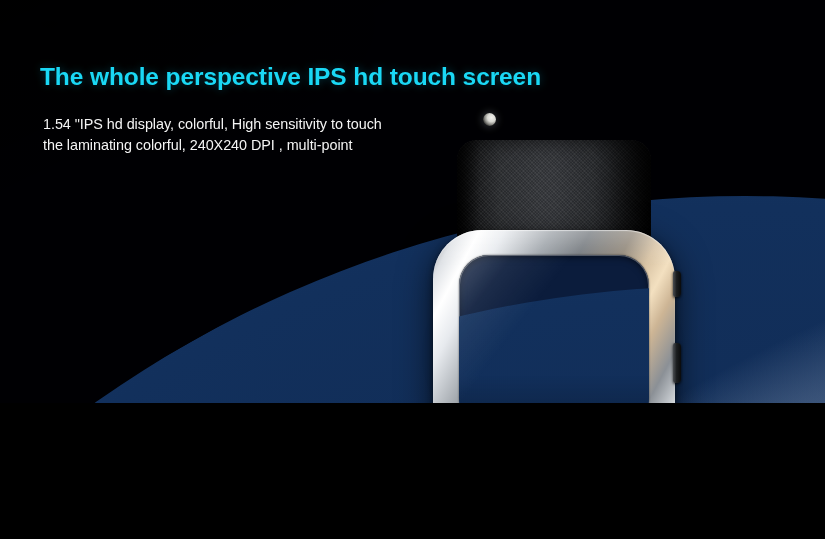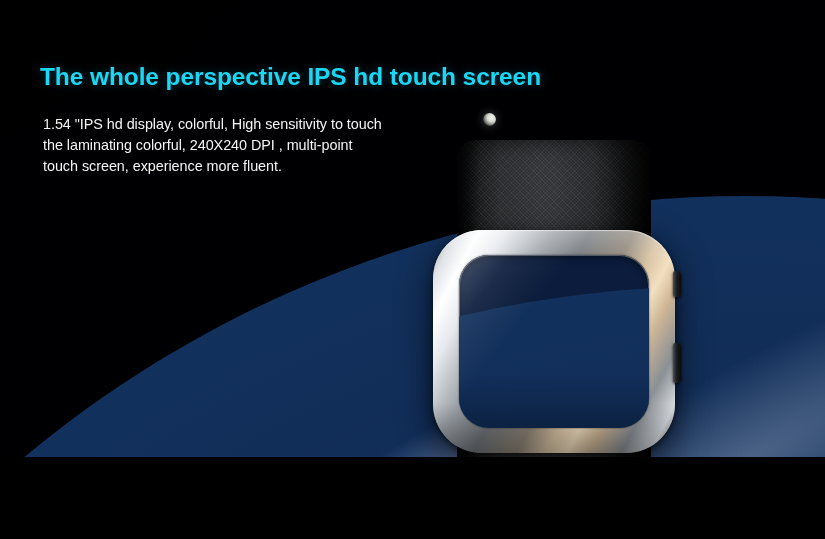--- a/index.html
+++ b/index.html
@@ -7,21 +7,21 @@
     padding: 0;
     background: #000;
   }
   body {
     font-family: "Liberation Sans", sans-serif;
   }
 
   #banner {
     position: relative;
     width: 825px;
-    height: 457px;
+    height: 403px;
     overflow: hidden;
     background: #0f172a;
   }
 
   
   .space-bg {
     position: absolute;
     inset: 0;
     background: #000003;
   }
@@ -280,21 +280,20 @@
     <div class="space-vignette"></div>
   </div>
 
   <div class="moon"></div>
 
   <div class="copy">
     <h1 class="headline">The whole perspective IPS hd touch screen</h1>
     <p class="blurb">
       <span class="blurb-line">1.54 "IPS hd display, colorful, High sensitivity to touch</span>
       <span class="blurb-line">the laminating colorful, 240X240 DPI , multi-point</span>
-      <span class="blurb-line">touch screen, experience more fluent.</span>
     </p>
   </div>
 
   <div class="watch">
     <div class="watch-shadow"></div>
 
     <div class="band band-top">
       <div class="band-edge-shade"></div>
     </div>
 

